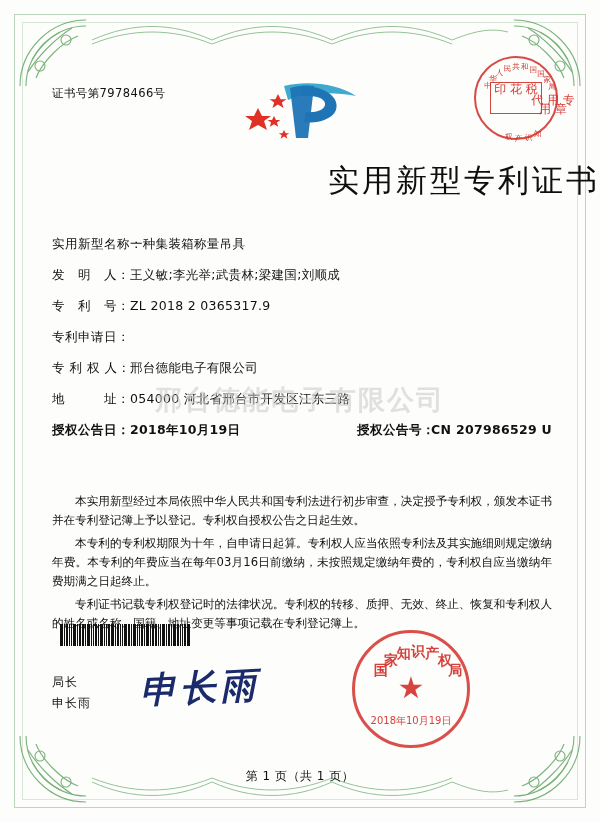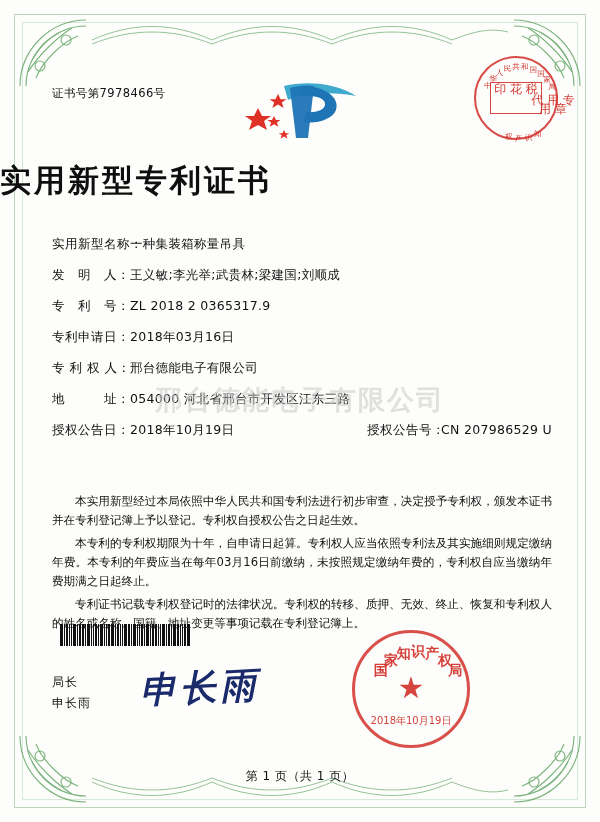--- a/index.html
+++ b/index.html
@@ -121,23 +121,23 @@
     position: absolute;
     left: 238px; top: 78px;
     width: 124px; height: 70px;
   }
 
   
   .title {
     position: absolute;
     left: 0; right: 0;
     top: 160px;
-    text-align: left;
+    text-align: right;
     font-size: 31px;
-    font-weight: bold;
+    font-weight: normal;
     letter-spacing: 3px;
     color: #0e0e0e;
   }
 
   
   .fields {
     position: absolute;
     left: 52px;
     top: 236px;
     width: 500px;
@@ -152,21 +152,21 @@
   .field-label {
     width: 78px;
     flex: 0 0 78px;
     letter-spacing: 0.5px;
     white-space: nowrap;
   }
   .field-value {
     flex: 1;
     letter-spacing: 0.3px;
   }
-  .field-row.pair { margin-bottom: 14px; }
+  .field-row.pair { margin-bottom: 14px; font-weight: bold; }
   .pair-right {
     display: flex;
     align-items: baseline;
     margin-left: 18px;
   }
   .pair-right .field-label { width: 74px; flex: 0 0 74px; }
 
   
   .watermark {
     position: absolute;
@@ -425,21 +425,20 @@
       <div class="field-value">王义敏;李光举;武贵林;梁建国;刘顺成</div>
     </div>
 
     <div class="field-row">
       <div class="field-label">专　利　号：</div>
       <div class="field-value">ZL 2018 2 0365317.9</div>
     </div>
 
     <div class="field-row">
       <div class="field-label">专利申请日：</div>
-      <div class="field-value">2018年03月16日</div>
     </div>
 
     <div class="field-row">
       <div class="field-label">专 利 权 人：</div>
       <div class="field-value">邢台德能电子有限公司</div>
     </div>
 
     <div class="field-row">
       <div class="field-label">地　　　址：</div>
       <div class="field-value">054000 河北省邢台市开发区江东三路</div>

